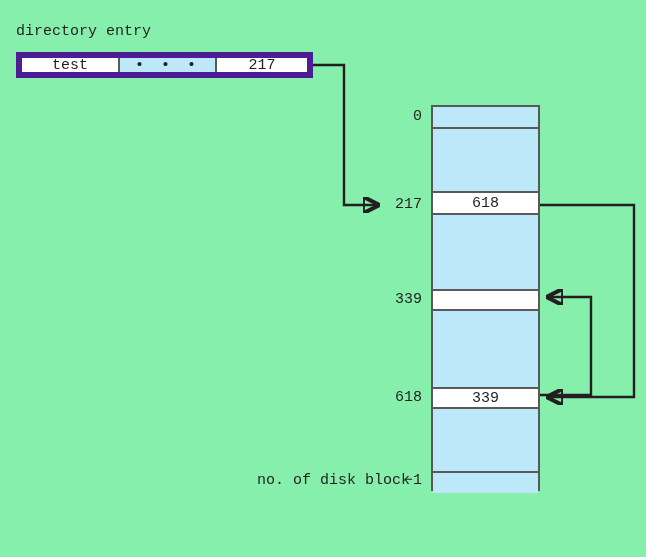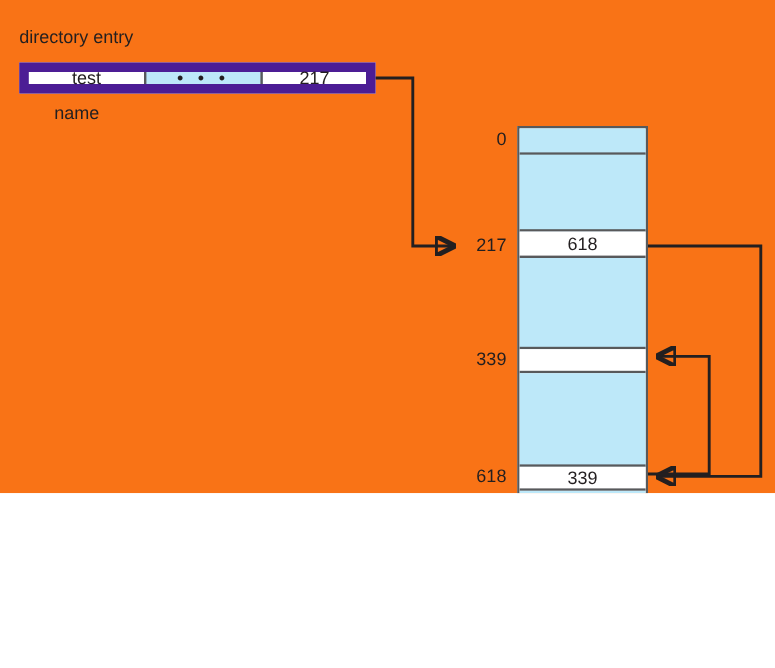--- a/index.html
+++ b/index.html
@@ -3,23 +3,23 @@
 <meta charset="utf-8">
 <style>
   html, body {
     margin: 0;
     padding: 0;
     background: #ffffff;
   }
   #stage {
     position: relative;
     width: 646px;
-    height: 411px;
-    background: #f97316;
-    font-family: Liberation Sans, sans-serif;
+    height: 557px;
+    background: #86efac;
+    font-family: Liberation Mono, monospace;
     color: #231f20;
     overflow: hidden;
   }
 
   .lbl {
     position: absolute;
     font-size: 15px;
     line-height: 1;
     white-space: nowrap;
     color: #231f20;
@@ -28,21 +28,21 @@
   .lbl.c { text-align: center; }
 
   
   #dir-entry {
     position: absolute;
     left: 16px;
     top: 52px;
     width: 297px;
     height: 26px;
     box-sizing: border-box;
-    border: 8px solid #4c1d95;
+    border: 6px solid #4c1d95;
     background: #ffffff;
     display: flex;
   }
   #dir-entry .cell {
     box-sizing: border-box;
     display: flex;
     align-items: center;
     justify-content: center;
     font-size: 15px;
     color: #231f20;
@@ -100,21 +100,20 @@
 <div id="stage">
 
   <div class="lbl" style="left:16px; top:24px;">directory entry</div>
 
   <div id="dir-entry">
     <div class="cell" id="cell-name">test</div>
     <div class="cell" id="cell-dots">• • •</div>
     <div class="cell" id="cell-start">217</div>
   </div>
 
-  <div class="lbl c" style="left:16px; top:87px; width:96px;">name</div>
 
   <div id="fat-table">
 
     <div class="fat-row blue bb" style="top:0px; height:22px;"></div>
 
     <div class="fat-row blue bb" style="top:22px; height:64px;"></div>
 
     <div class="fat-row white bb" style="top:86px; height:22px;">618</div>
 
     <div class="fat-row blue bb" style="top:108px; height:76px;"></div>

